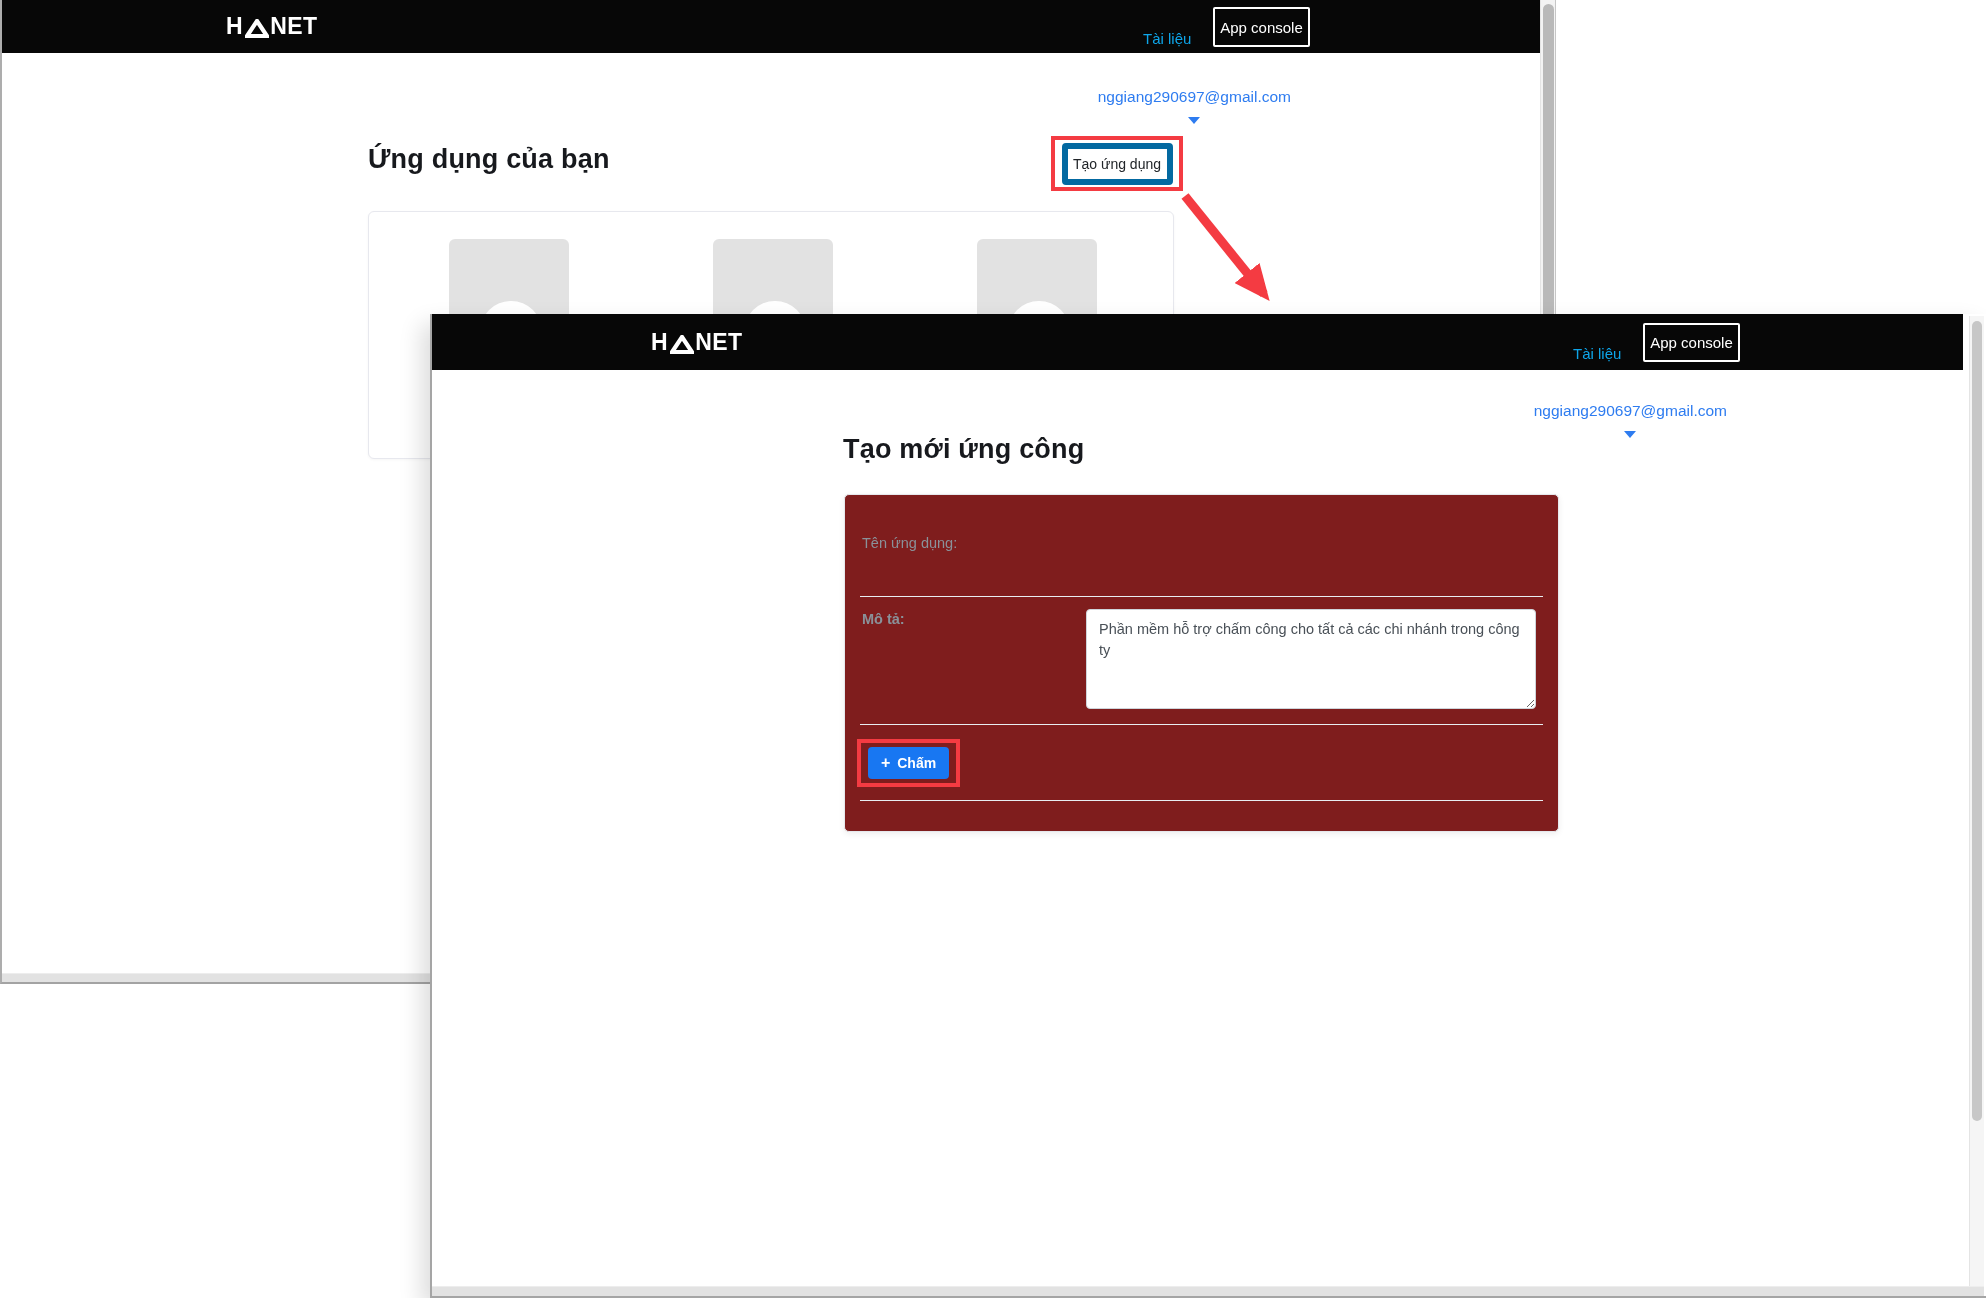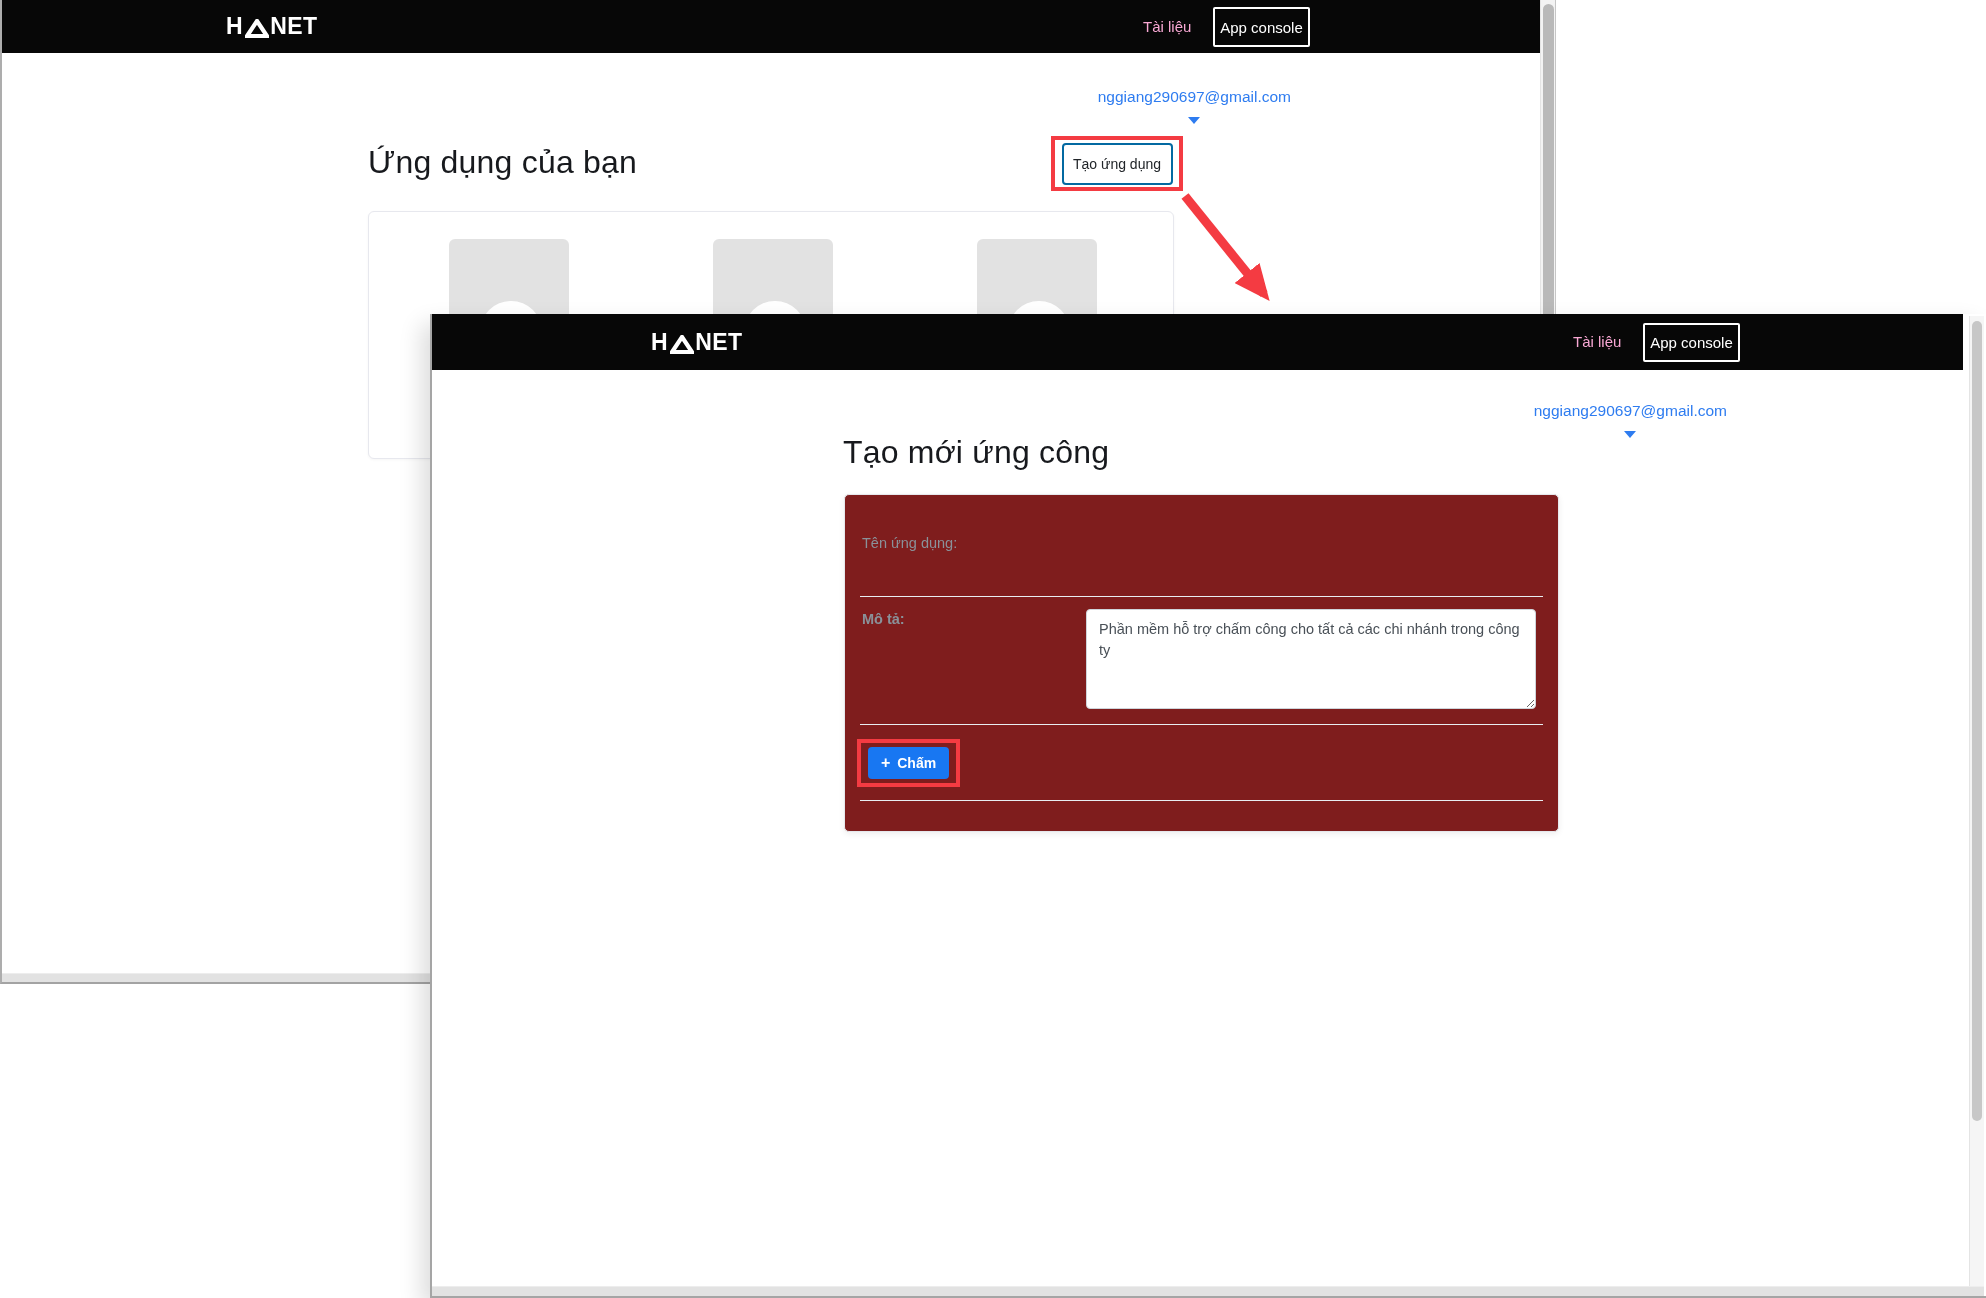--- a/index.html
+++ b/index.html
@@ -6,43 +6,43 @@
   html,body { background:#ffffff; }
   body { font-family:"Liberation Sans","DejaVu Sans",sans-serif; }
   .canvas { position:relative; width:1986px; height:1298px; overflow:hidden; background:#fff; }
 
   
   .win { position:absolute; background:#fff; }
   .topbar { position:absolute; top:0; left:0; background:#070707; }
   .brand { position:absolute; display:flex; align-items:flex-end; color:#fff; font-weight:900;
            font-size:23px; letter-spacing:0.5px; line-height:1; cursor:pointer; }
   .brand svg { margin:0 1px 0 2px; display:block; }
-  .nav-docs { position:absolute; color:#f9a8d4; font-size:15px; cursor:pointer; }
+  .nav-docs { position:absolute; color:#0ea5e9; font-size:15px; cursor:pointer;margin-top:12px; }
   .console-btn { position:absolute; color:#fff; font-size:15px; border:2px solid #fff;
                  display:flex; align-items:center; justify-content:center; cursor:pointer;
                  background:transparent; border-radius:2px; }
   .account { position:absolute; display:flex; align-items:center; gap:8px; cursor:pointer;flex-direction:column; }
   .account .email { color:#2e7cf0; font-size:15.5px; }
   .caret-down { width:0; height:0; border-left:6px solid transparent; border-right:6px solid transparent;
                 border-top:7px solid #2e7cf0; margin-top:3px; }
-  .page-title { position:absolute; font-size:32px; font-weight:400; color:#17191d; letter-spacing:0.2px; }
+  .page-title { position:absolute; font-size:27px; font-weight:700; color:#17191d; letter-spacing:0.2px; }
 
   
   .win1 { left:0; top:0; width:1556px; height:984px;
           border-left:2px solid #adadad; border-right:1px solid #c6c6c6; border-bottom:2px solid #a3a3a3; }
   .win1 .topbar { width:1538px; height:53px; }
   .win1 .brand { left:224px; top:15px; }
   .win1 .nav-docs { left:1141px; top:18px; }
   .win1 .console-btn { left:1211px; top:7px; width:97px; height:40px; }
   .win1 .account { top:88px; right:264px; }
   .win1 .page-title { left:366px; top:144px; }
 
   .redbox { position:absolute; border:4px solid #f43b42; display:flex; align-items:center; justify-content:center; }
   .redbox1 { left:1049px; top:136px; width:132px; height:55px; }
-  .create-btn { width:111px; height:42px; background:#fff; border:2px solid #0369a1; border-radius:4px;
+  .create-btn { width:111px; height:42px; background:#fff; border:6px solid #0369a1; border-radius:4px;
                 font-size:14px; color:#212529; cursor:pointer; font-family:inherit; }
 
   .apps-card { position:absolute; left:366px; top:211px; width:806px; height:248px;
                background:#fff; border:1px solid #e7e8ee; border-radius:6px; box-shadow:0 1px 3px rgba(0,0,0,0.04); }
   .tile { position:absolute; top:27px; width:120px; height:143px; background:#e2e2e2; border-radius:6px;
           overflow:hidden; cursor:pointer; }
   .tile.t1 { left:80px; } .tile.t2 { left:344px; } .tile.t3 { left:608px; }
   .tile svg { position:absolute; left:0; bottom:-14px; display:block; }
 
   

